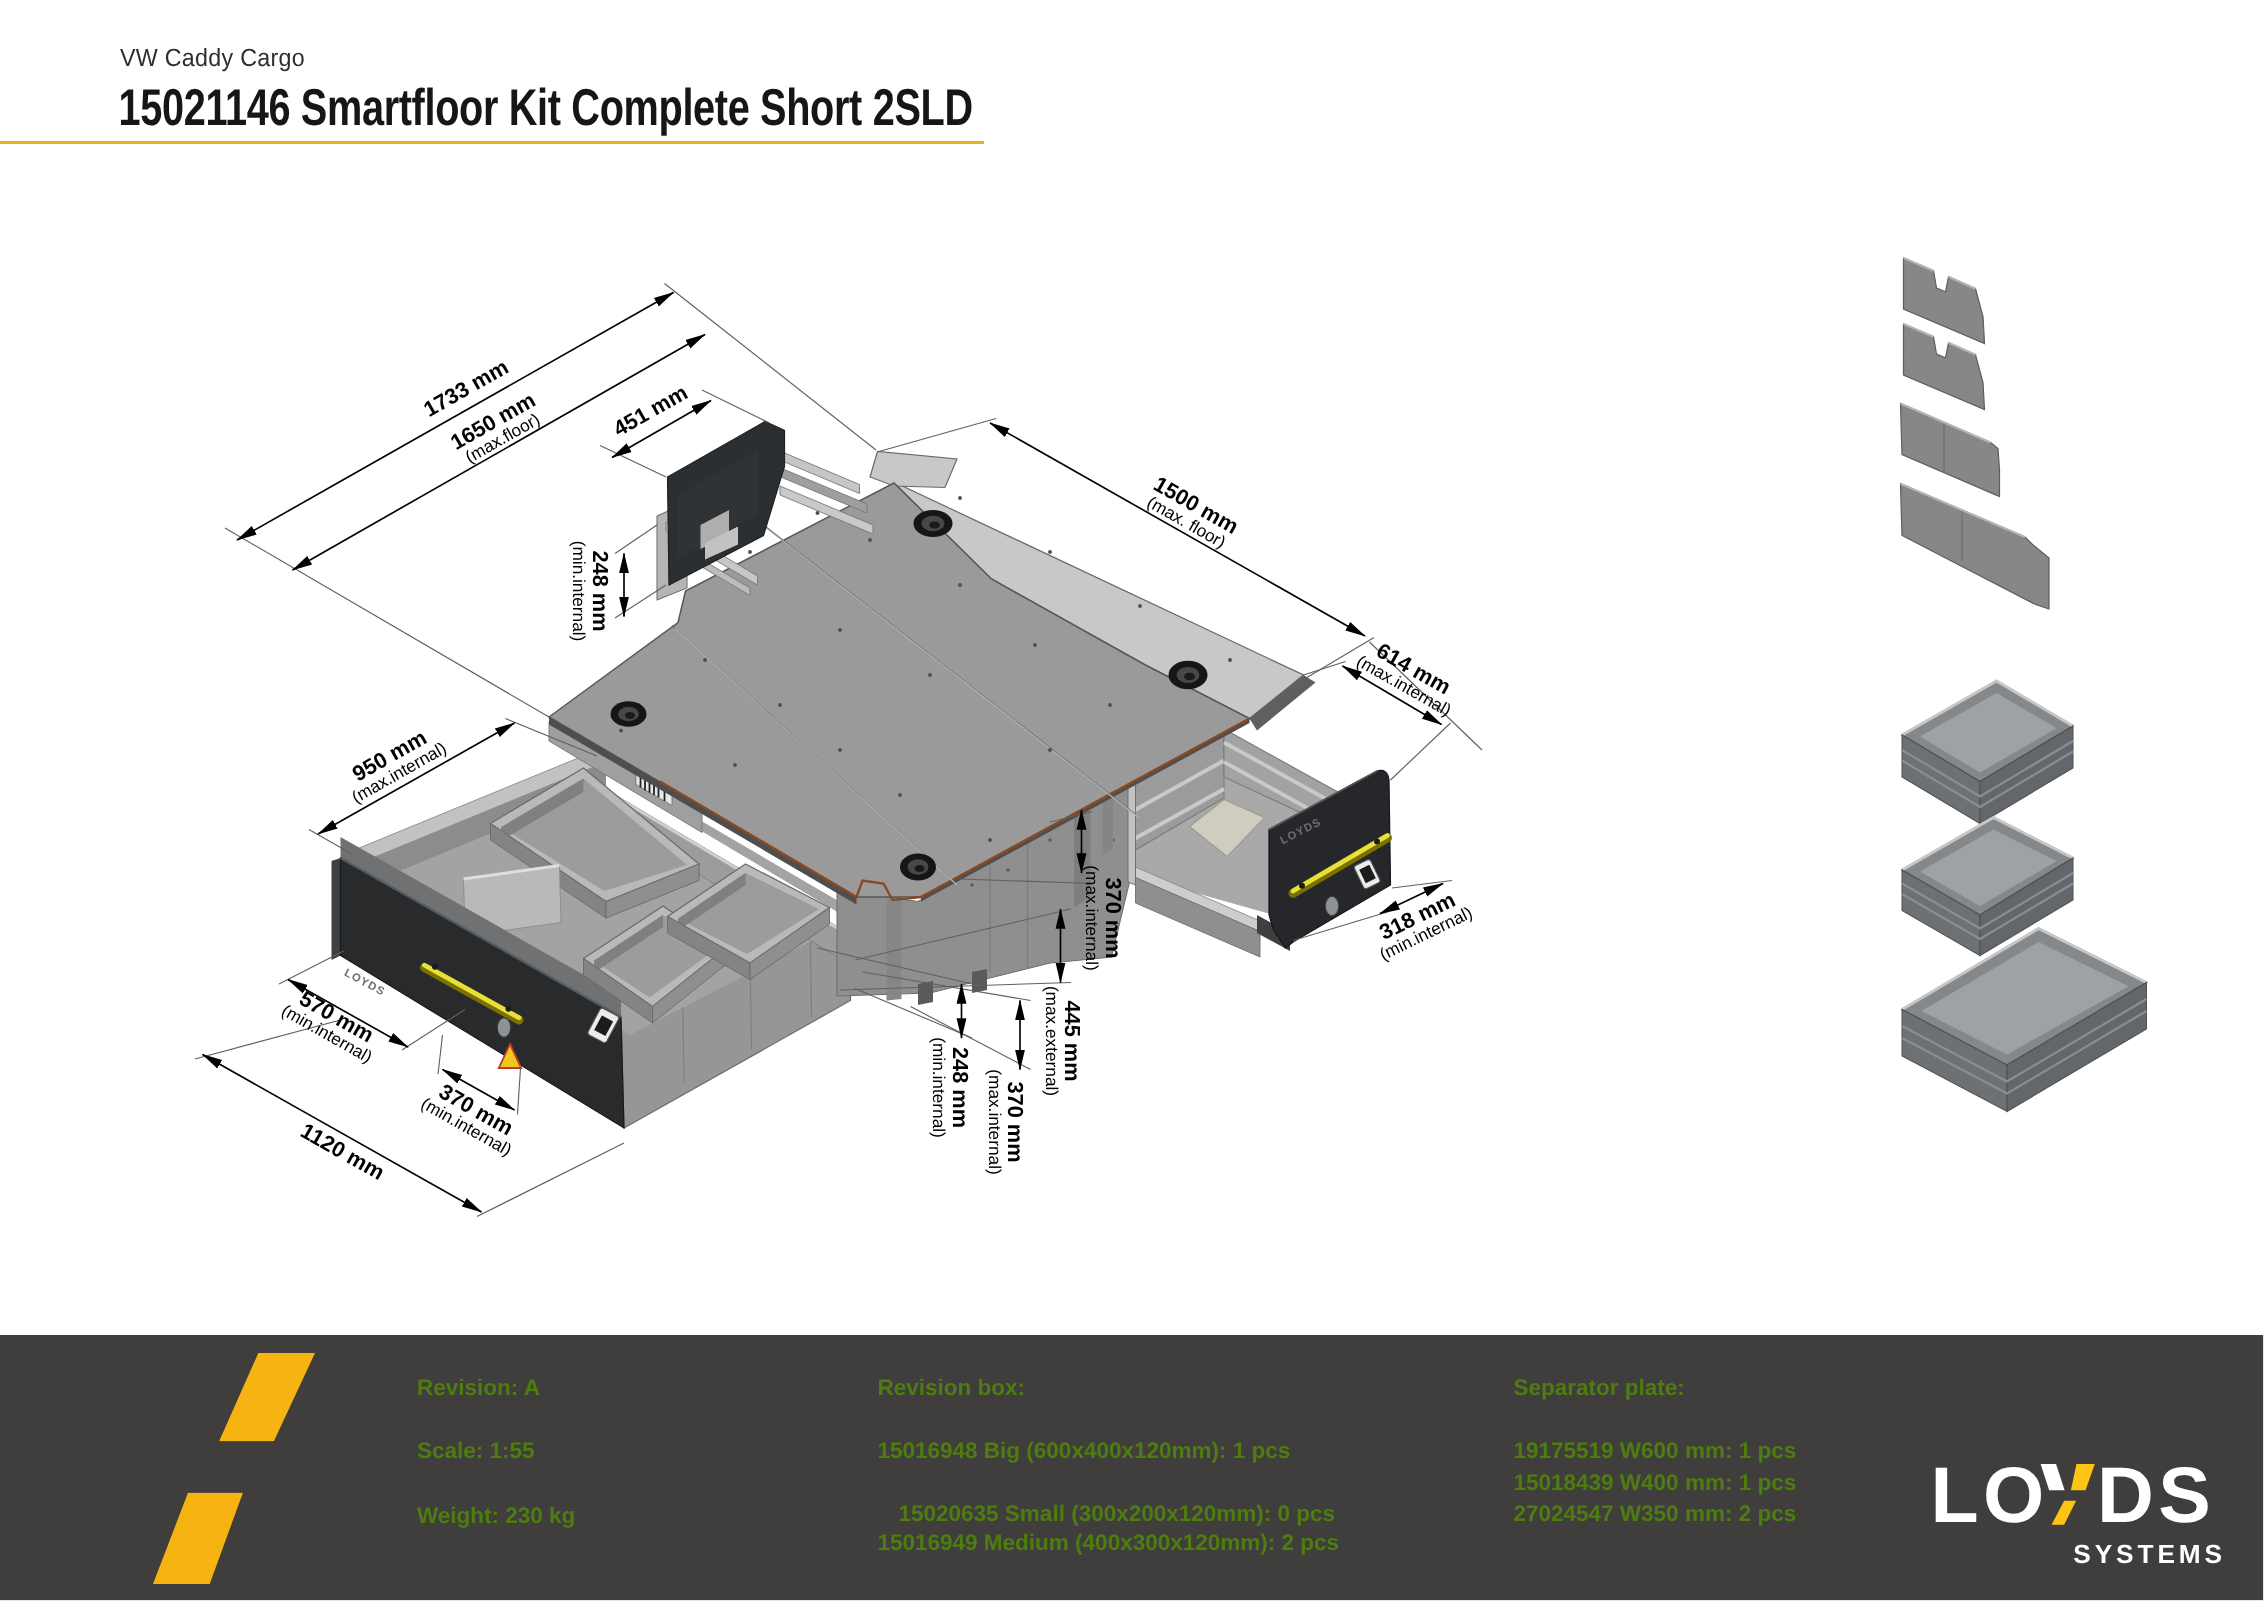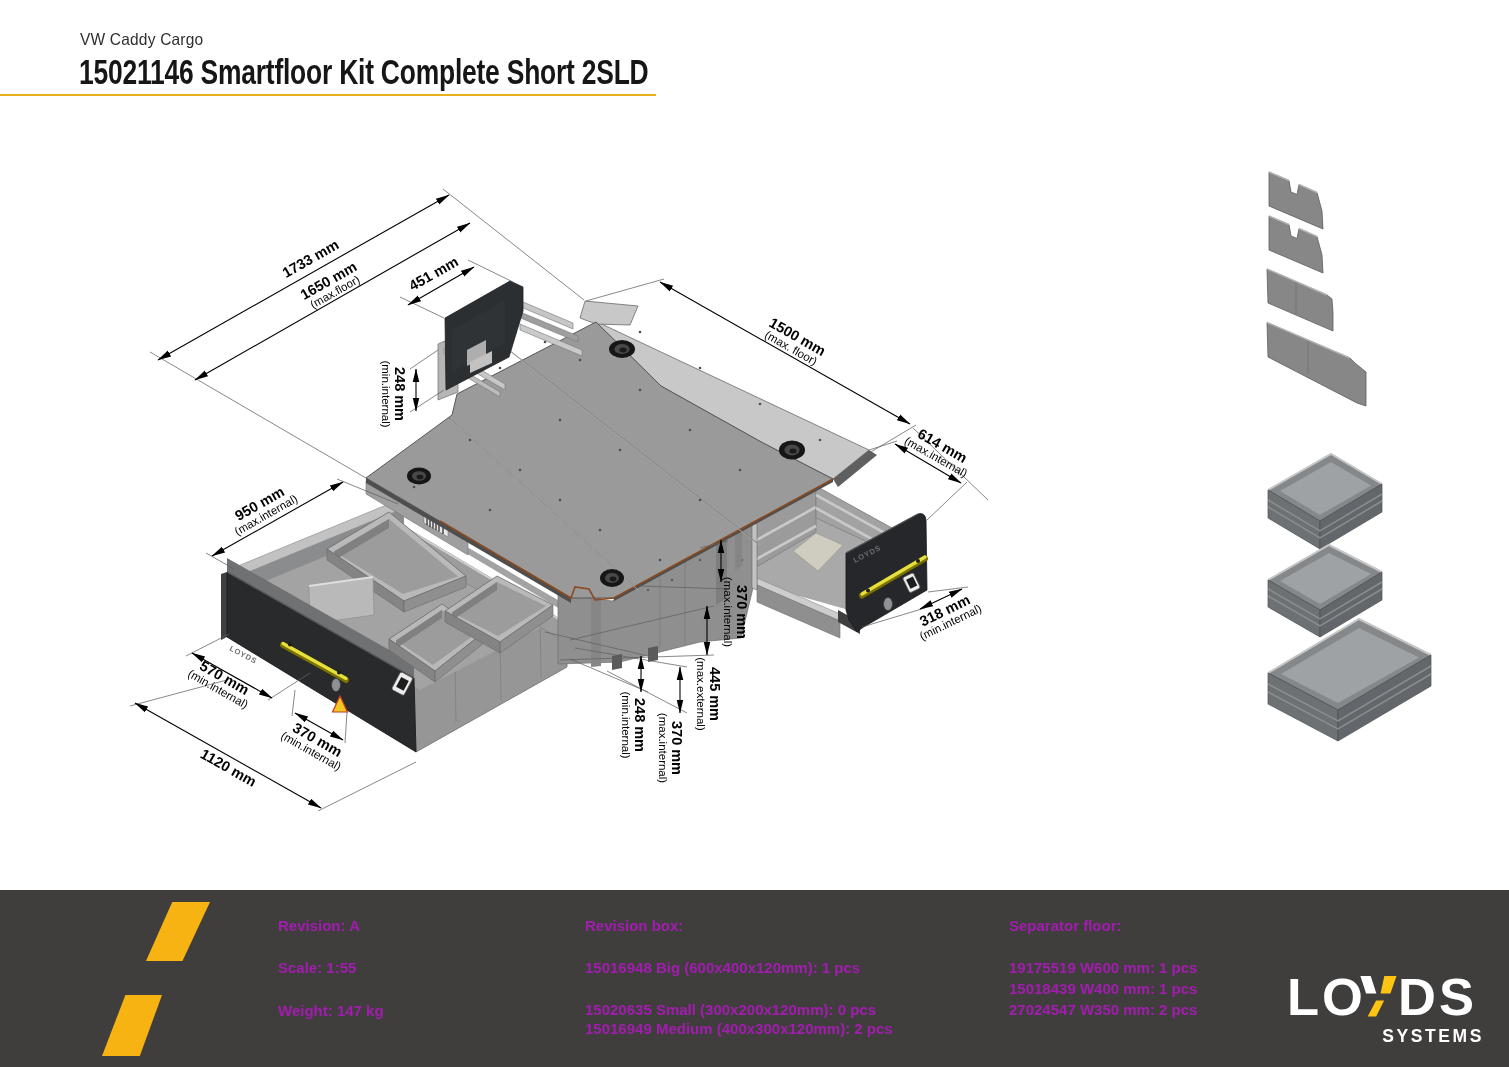--- a/index.html
+++ b/index.html
@@ -2,39 +2,39 @@
 <html><head><meta charset="utf-8"><style>
 html,body{margin:0;padding:0}
 .page{position:relative;width:1509px;height:1067px;background:#fff;font-family:"Liberation Sans",sans-serif;overflow:hidden}
 .abs{position:absolute}
 .sub{left:80px;top:30px;font-size:16.5px;font-weight:500;color:#2e2e2e;transform:scaleX(.94);transform-origin:left top;letter-spacing:.2px}
 .title{left:79px;top:53px;font-size:34.5px;font-weight:bold;color:#161616;transform:scaleX(.767);transform-origin:left top;letter-spacing:-.3px;white-space:nowrap}
 .rule{left:0;top:93.5px;width:656px;height:2.4px;background:#e7b01c}
 .footer{left:0;top:890px;width:1509px;height:177px;background:#403e3d}
 .p1{left:146px;top:902px;width:64px;height:59px;background:#f7b312;clip-path:polygon(41% 0,100% 0,57% 100%,0 100%)}
 .p2{left:102px;top:995px;width:60px;height:61px;background:#f7b312;clip-path:polygon(39% 0,100% 0,63% 100%,0 100%)}
-.ft{color:#a21caf;font-weight:bold;font-size:15px;white-space:nowrap}
+.ft{color:#4d7c0f;font-weight:bold;font-size:15px;white-space:nowrap}
 .logo{left:1287px;top:966px;width:200px;height:85px}
 </style></head>
 <body>
 <div class="page">
 <div class="abs sub">VW Caddy Cargo</div>
 <div class="abs title">15021146 Smartfloor Kit Complete Short 2SLD</div>
 <div class="abs rule"></div>
 <div class="abs footer"></div>
 <div class="abs p1"></div>
 <div class="abs p2"></div>
 <div class="abs ft" style="left:278px;top:917px">Revision: A</div>
 <div class="abs ft" style="left:278px;top:959px">Scale: 1:55</div>
-<div class="abs ft" style="left:278px;top:1002px">Weight: 147 kg</div>
+<div class="abs ft" style="left:278px;top:1002px">Weight: 230 kg</div>
 <div class="abs ft" style="left:585px;top:917px">Revision box:</div>
 <div class="abs ft" style="left:585px;top:959px">15016948 Big (600x400x120mm): 1 pcs</div>
 <div class="abs ft" style="left:585px;top:1020px">15016949 Medium (400x300x120mm): 2 pcs</div>
-<div class="abs ft" style="left:585px;top:1001px">15020635 Small (300x200x120mm): 0 pcs</div>
-<div class="abs ft" style="left:1009px;top:917px">Separator floor:</div>
+<div class="abs ft" style="left:599px;top:1001px">15020635 Small (300x200x120mm): 0 pcs</div>
+<div class="abs ft" style="left:1009px;top:917px">Separator plate:</div>
 <div class="abs ft" style="left:1009px;top:959px">19175519 W600 mm: 1 pcs</div>
 <div class="abs ft" style="left:1009px;top:980px">15018439 W400 mm: 1 pcs</div>
 <div class="abs ft" style="left:1009px;top:1001px">27024547 W350 mm: 2 pcs</div>
 <svg class="abs logo" viewBox="1287 966 200 85" width="200" height="85">
 <text x="1287" y="1014.5" font-family="Liberation Sans" font-weight="bold" font-size="52.5" fill="#fff" letter-spacing="3">LO</text>
 <polygon points="1360.4,976 1370.7,976 1376.4,993.5 1366.1,993.5" fill="#fff"></polygon>
 <polygon points="1384.3,976 1396.5,976 1390.4,993.5 1380.6,993.5" fill="#fdc413"></polygon>
 <polygon points="1376.1,1000.5 1384.1,1000.5 1376.1,1016.5 1367.7,1016.5" fill="#fdc413"></polygon>
 <text x="1398" y="1014.5" font-family="Liberation Sans" font-weight="bold" font-size="52.5" fill="#fff" letter-spacing="3">DS</text>
 <text x="1484" y="1042" text-anchor="end" font-family="Liberation Sans" font-weight="bold" font-size="17.5" fill="#fff" letter-spacing="2.6">SYSTEMS</text>

